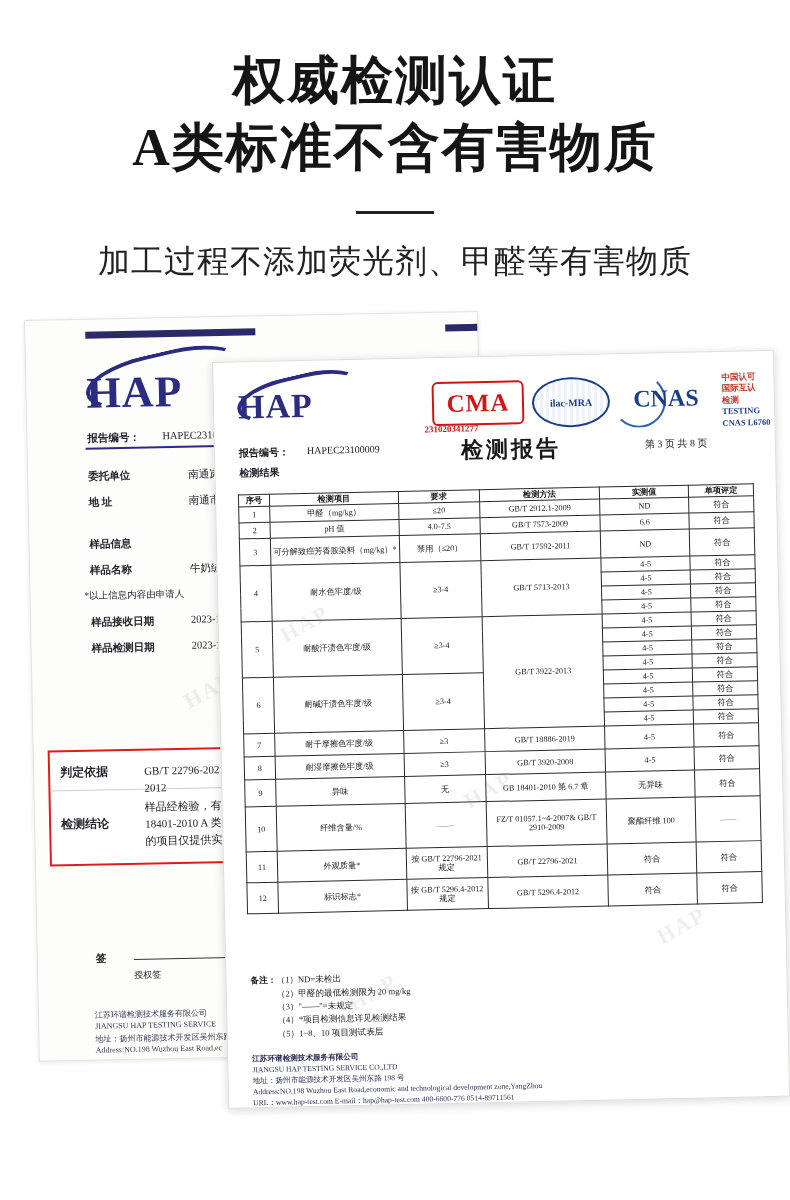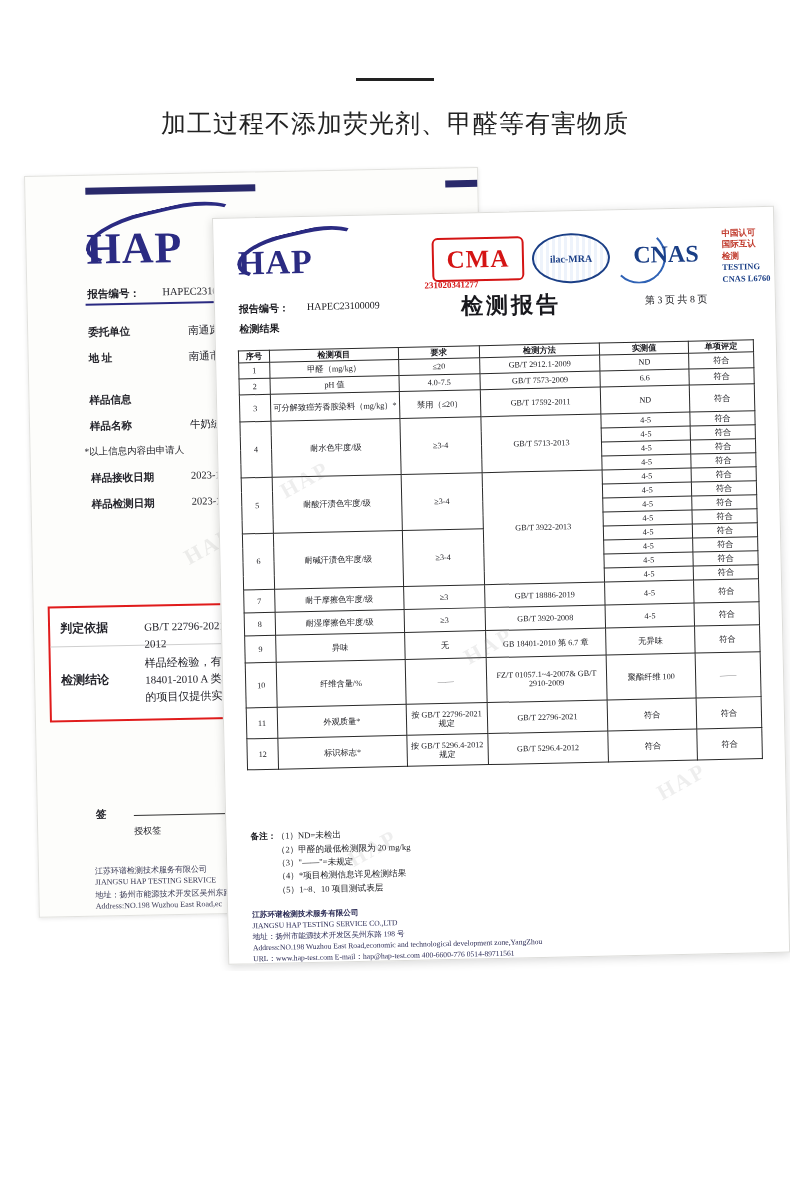--- a/index.html
+++ b/index.html
@@ -24,21 +24,21 @@
     letter-spacing:2px;
     color:#151515;
   }
   .hero h1 .l2{display:block;}
   .divider{
     width:78px;height:3px;background:#222;
     margin:30px auto 26px auto;
   }
   .sub{
     font-family:"Liberation Serif", serif;
-    font-size:25px;
+    font-size:32px;
     letter-spacing:1px;
     color:#222;
     margin:0 0 26px 0;
   }
   .docs{
     position:relative;
     width:790px;height:805px;
     background:#ffffff;
     overflow:hidden;
   }
@@ -178,20 +178,24 @@
     position:absolute;right:2px;top:300px;width:26px;height:120px;
     color:#c62828;font-size:11px;line-height:1.25;
     writing-mode:vertical-rl;
     opacity:.75;
   }
 </style>
 </head>
 <body>
 
 <div class="hero">
+  <h1>
+    <span class="l1">权威检测认证</span>
+    <span class="l2">A类标准不含有害物质</span>
+  </h1>
   <div class="divider"></div>
   <p class="sub">加工过程不添加荧光剂、甲醛等有害物质</p>
 </div>
 
 <div class="docs">
 
   <div class="doc-back">
     <div class="topbar"></div>
     <div class="topbar2"></div>
 

